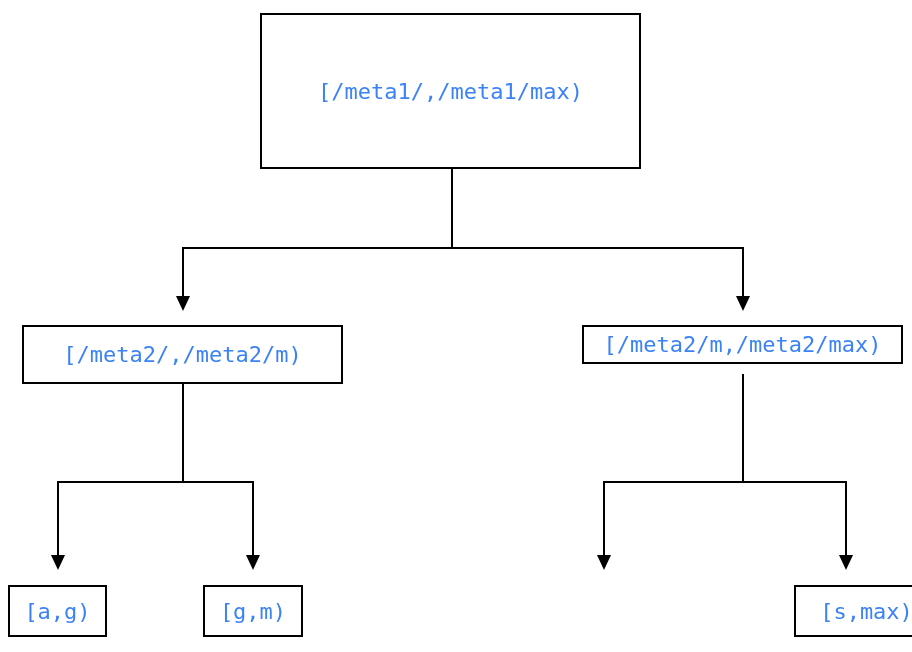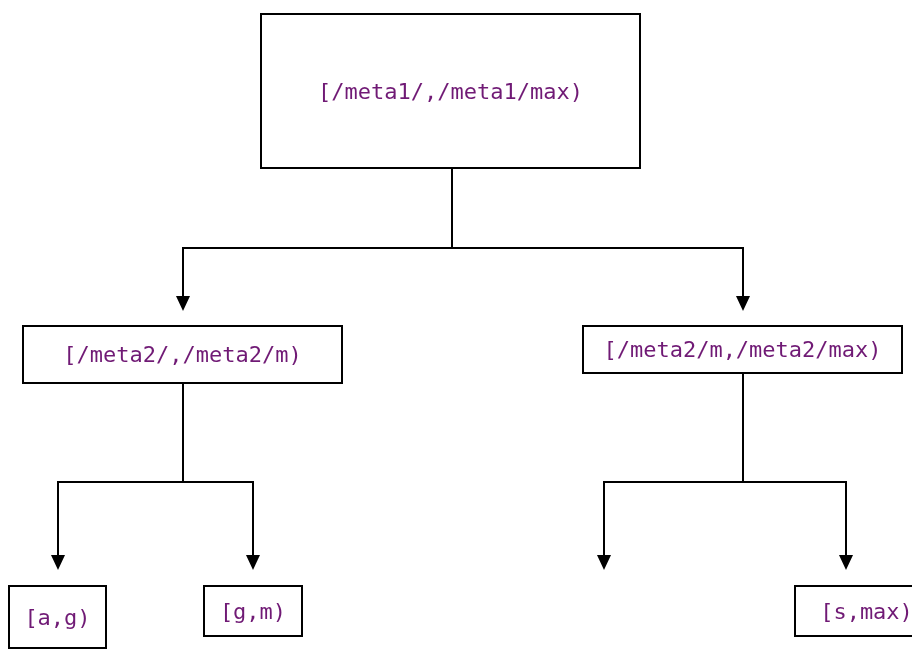--- a/index.html
+++ b/index.html
@@ -31,28 +31,28 @@
     stroke: none;
   }
   .node {
     position: absolute;
     box-sizing: border-box;
     background: #ffffff;
     border: 2px solid #000000;
     display: flex;
     align-items: center;
     justify-content: center;
-    color: #701a75;
+    color: #3b82f6;
     font-size: 22px;
     white-space: nowrap;
   }
   .node-root   { left: 260px; top: 13px;  width: 381px; height: 156px; }
   .node-left   { left: 22px;  top: 325px; width: 321px; height: 59px; }
-  .node-right  { left: 582px; top: 325px; width: 321px; height: 49px; }
-  .leaf-ag     { left: 8px;   top: 585px; width: 99px;  height: 64px; }
+  .node-right  { left: 582px; top: 325px; width: 321px; height: 39px; }
+  .leaf-ag     { left: 8px;   top: 585px; width: 99px;  height: 52px; }
   .leaf-gm     { left: 203px; top: 585px; width: 100px; height: 52px; }
   .leaf-ms     { left: 554px; top: 585px; width: 101px; height: 52px; }
   .leaf-smax   { left: 794px; top: 585px; width: 145px; height: 52px; }
 </style>
 </head>
 <body>
 
 <div class="canvas">
 
   <svg class="edges-svg" viewBox="0 0 912 652" xmlns="http://www.w3.org/2000/svg">

